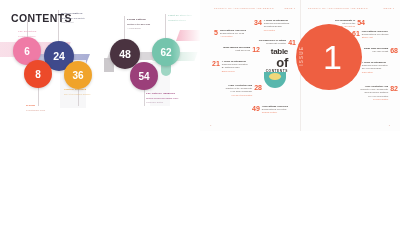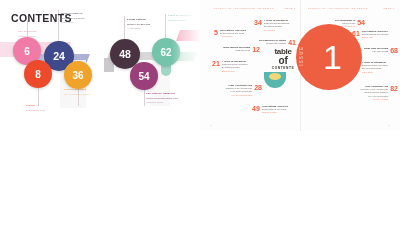--- a/index.html
+++ b/index.html
@@ -41,24 +41,24 @@
 
   .runhead{position:absolute;top:7px;font-size:2.3px;letter-spacing:.35px;color:#e8a18e;z-index:8;}
   .folio{position:absolute;bottom:5px;font-size:2.3px;color:#e3b6aa;z-index:8;}
 
   .bigcircle{position:absolute;left:96px;top:24px;width:66px;height:66px;border-radius:50%;
              background:#ee5f41;z-index:10;display:flex;align-items:center;justify-content:center;}
   .bigcircle .num{color:#fff;font-size:34px;font-weight:300;line-height:1;letter-spacing:-1px;margin-left:6px;}
   .issue{position:absolute;left:99px;top:46px;font-size:4.6px;font-weight:bold;letter-spacing:1.2px;color:#f8b5a3;
          writing-mode:vertical-rl;transform:rotate(180deg);z-index:12;}
 
-  .tocmark{position:absolute;left:70px;top:48px;width:26px;z-index:11;text-align:center;}
+  .tocmark{position:absolute;left:62px;top:48px;width:26px;z-index:11;text-align:right;}
   .tocmark .w{display:block;font-weight:bold;color:#3b3532;line-height:1.02;}
   .tocmark .w1{font-size:8px;letter-spacing:-.3px;}
-  .tocmark .w2{font-size:10px;letter-spacing:-.3px;}
+  .tocmark .w2{font-size:13px;letter-spacing:-.3px;}
   .tocmark .w3{font-size:3.2px;letter-spacing:.6px;margin-top:.5px;}
   .tealdot{position:absolute;left:64px;top:72px;width:22px;height:16px;border-radius:0 0 11px 11px;background:#58b7ad;z-index:11;overflow:hidden;}
   .tealdot:before{content:"";position:absolute;left:5px;top:1px;width:12px;height:7px;border-radius:50%;background:#f0d87a;}
 
   .entry{position:absolute;z-index:9;display:flex;gap:2px;}
   .entry .pg{font-size:7px;font-weight:bold;color:#ef603f;line-height:1;flex:none;}
   .entry .tx{font-size:2.2px;line-height:1.45;color:#6e6763;}
   .entry .tx b{color:#3c3733;font-weight:bold;}
   .entry .tx i{color:#ef8a6e;font-style:normal;}
   .entry.rl{flex-direction:row-reverse;text-align:right;}

